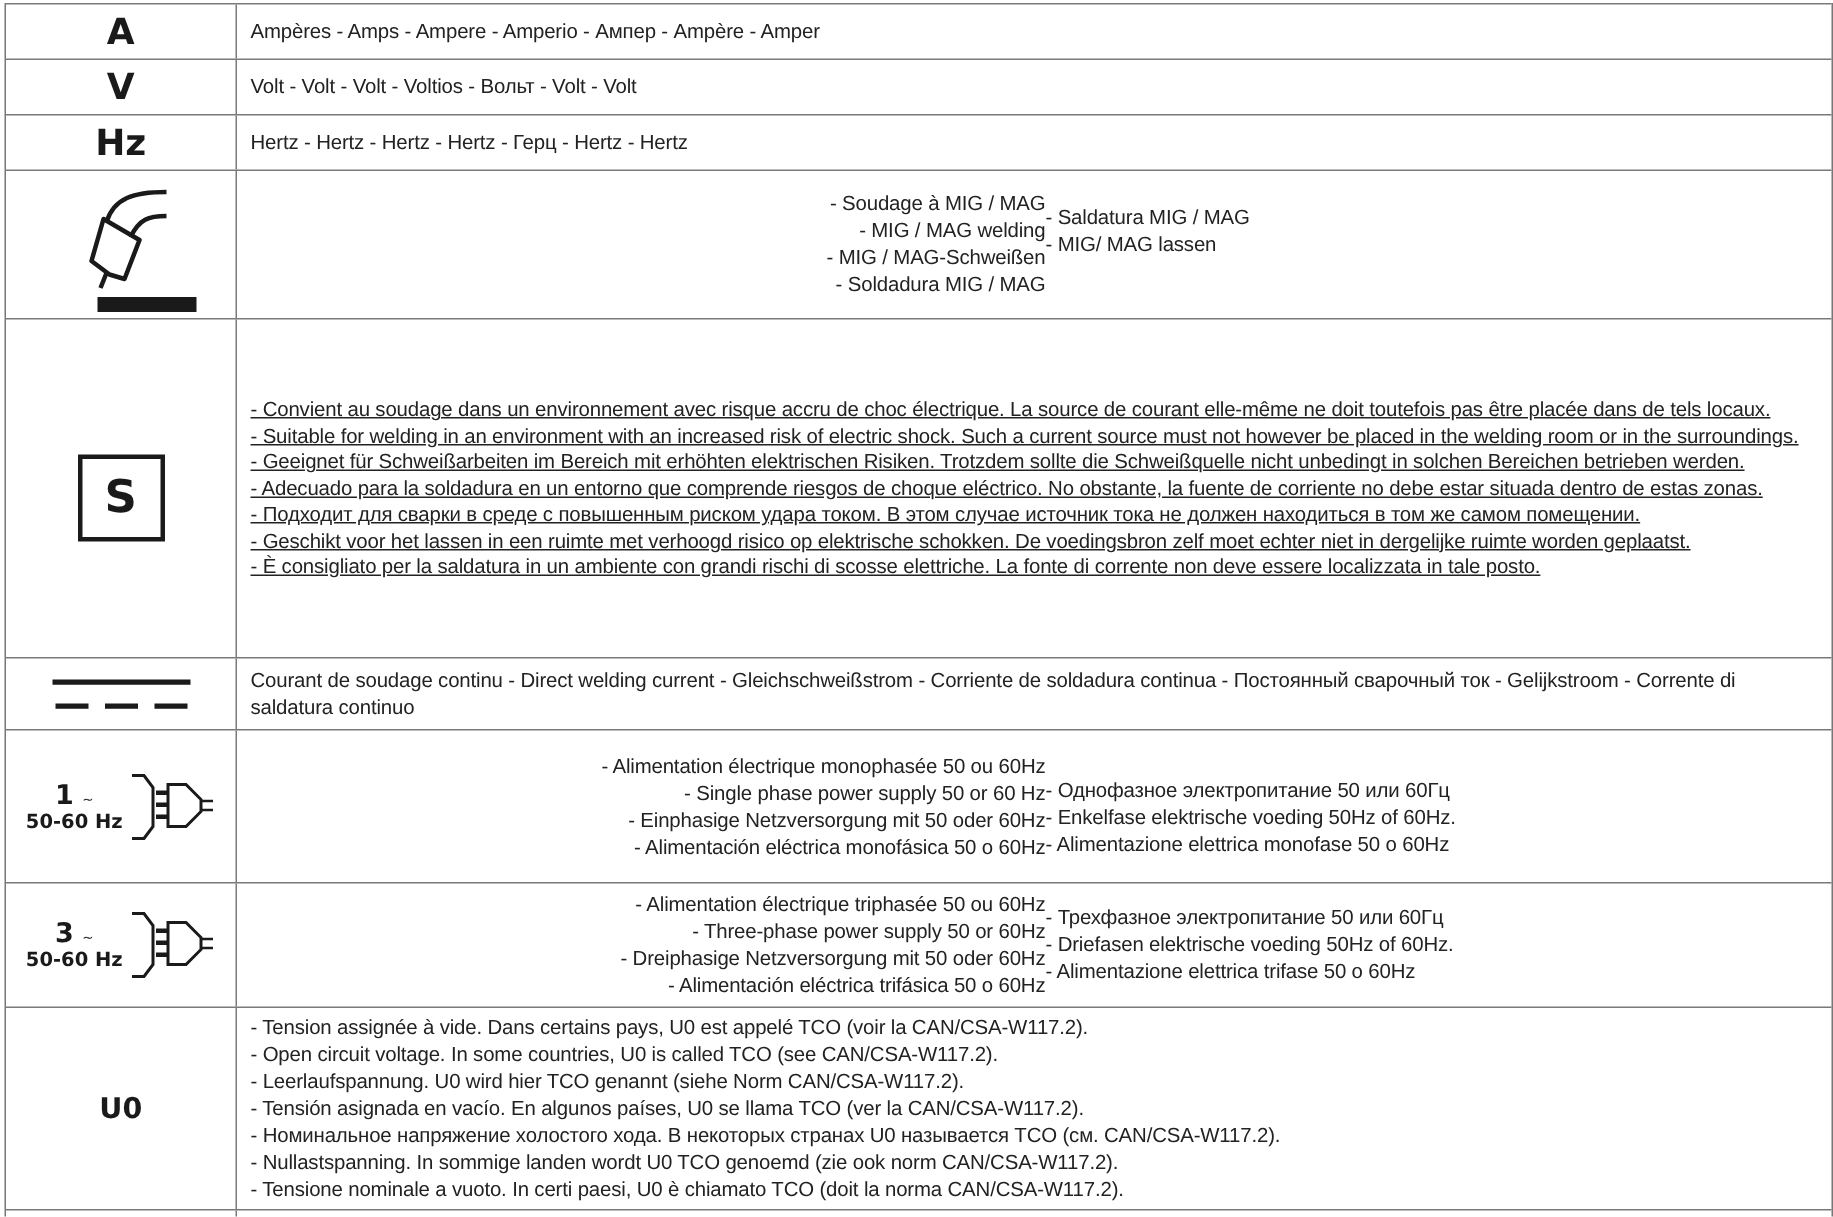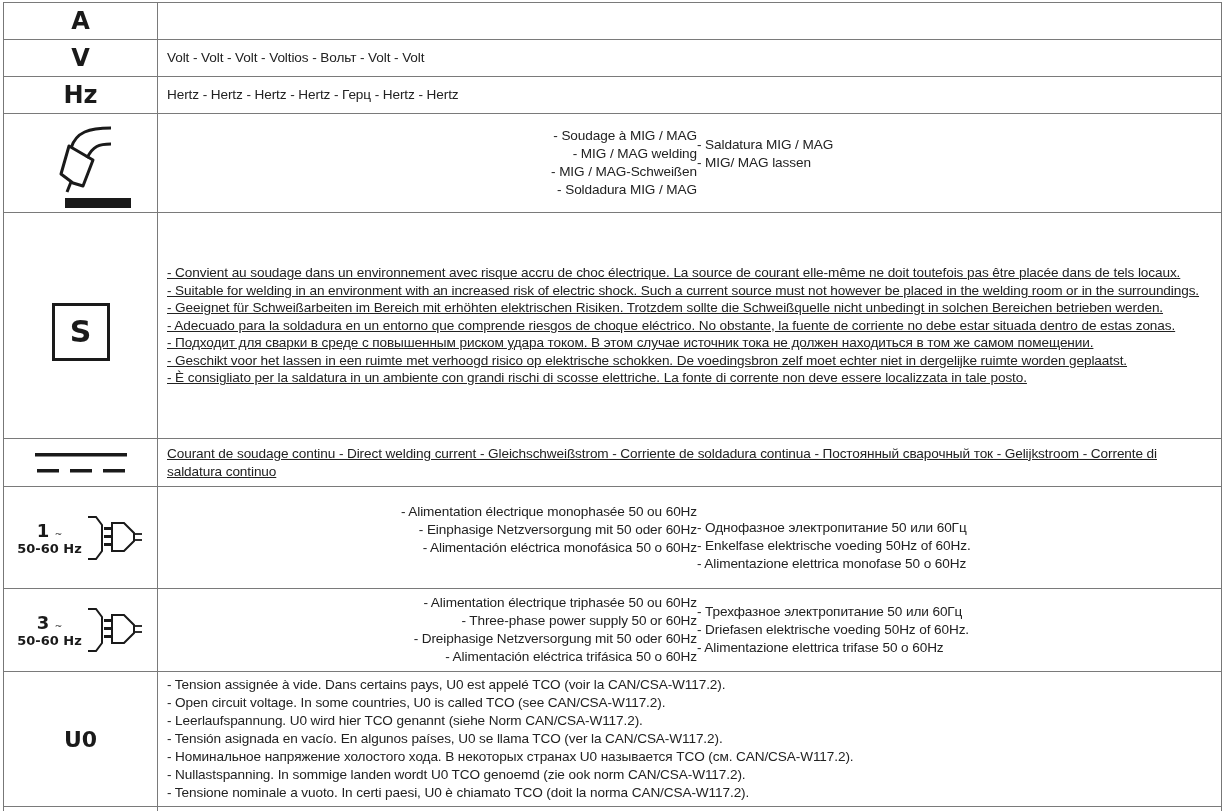--- a/index.html
+++ b/index.html
@@ -20,35 +20,36 @@
   .plug { display:flex; align-items:center; gap:4px; }
   .plug-txt { text-align:center; font-weight:bold; color:#1a1a1a; font-family:"DejaVu Sans", sans-serif; }
   .plug-txt .n { font-size:18px; }
   .plug-txt .t { font-size:9px; font-weight:normal; }
   .plug-txt .hz { font-size:13px; }
   .row-a { height:37px; }
   .row-v { height:37px; }
   .row-hz { height:37px; }
   .row-mig { height:99px; }
   .row-s { height:226px; }
-  .row-dc { height:48px;text-decoration:underline; }
+  .row-dc { height:48px; }
   .row-1ph { height:102px; }
   .row-3ph { height:83px; }
   .row-u0 { height:135px; }
   .row-end { height:20px; }
 </style>
 </head>
 <body>
 
 <div class="table">
 
   <div class="row first row-a">
     <div class="sym">
       <span class="big">A</span>
     </div>
+    <div class="desc">Ampères  - Amps - Ampere - Amperio - Ампер - Ampère - Amper</div>
   </div>
 
   <div class="row row-v">
     <div class="sym">
       <span class="big">V</span>
     </div>
     <div class="desc">Volt - Volt - Volt - Voltios - Вольт - Volt - Volt</div>
   </div>
 
   <div class="row row-hz">
@@ -130,20 +131,21 @@
           <path d="M26 8 H38 L48 18 V26 L38 36 H26 Z" fill="none" stroke="#1a1a1a" stroke-width="2"></path>
           <line x1="48" y1="19" x2="56" y2="19" stroke="#1a1a1a" stroke-width="1.8"></line>
           <line x1="48" y1="25" x2="56" y2="25" stroke="#1a1a1a" stroke-width="1.8"></line>
         </svg>
       </div>
     </div>
     <div class="desc">
       <div class="two-col">
         <div class="c1 list">
           <div>- Alimentation électrique monophasée 50 ou 60Hz</div>
+          <div>- Single phase power supply 50 or 60 Hz</div>
           <div>- Einphasige Netzversorgung mit 50 oder 60Hz</div>
           <div>- Alimentación eléctrica monofásica 50 o 60Hz</div>
         </div>
         <div class="c2 list" style="padding-top:16px;">
           <div>- Однофазное электропитание 50 или 60Гц</div>
           <div>- Enkelfase elektrische voeding 50Hz of 60Hz.</div>
           <div>- Alimentazione elettrica monofase 50 o 60Hz</div>
         </div>
       </div>
     </div>
@@ -179,21 +181,21 @@
           <div>- Трехфазное электропитание 50 или 60Гц</div>
           <div>- Driefasen elektrische voeding 50Hz of 60Hz.</div>
           <div>- Alimentazione elettrica trifase 50 o 60Hz</div>
         </div>
       </div>
     </div>
   </div>
 
   <div class="row row-u0">
     <div class="sym">
-      <span class="big" style="font-size:22px;">U0</span>
+      <span class="big" style="font-size:19px;">U0</span>
     </div>
     <div class="desc">
       <div class="list">
         <div>- Tension assignée à vide. Dans certains pays, U0 est appelé TCO (voir la CAN/CSA-W117.2).</div>
         <div>- Open circuit voltage. In some countries, U0 is called TCO (see CAN/CSA-W117.2).</div>
         <div>- Leerlaufspannung. U0 wird hier TCO genannt (siehe Norm CAN/CSA-W117.2).</div>
         <div>- Tensión asignada en vacío. En algunos países, U0 se llama TCO (ver la CAN/CSA-W117.2).</div>
         <div>- Номинальное напряжение холостого хода. В некоторых странах U0 называется TCO (см. CAN/CSA-W117.2).</div>
         <div>- Nullastspanning. In sommige landen wordt U0 TCO genoemd (zie ook norm CAN/CSA-W117.2).</div>
         <div>- Tensione nominale a vuoto. In certi paesi, U0 è chiamato TCO (doit la norma CAN/CSA-W117.2).</div>

